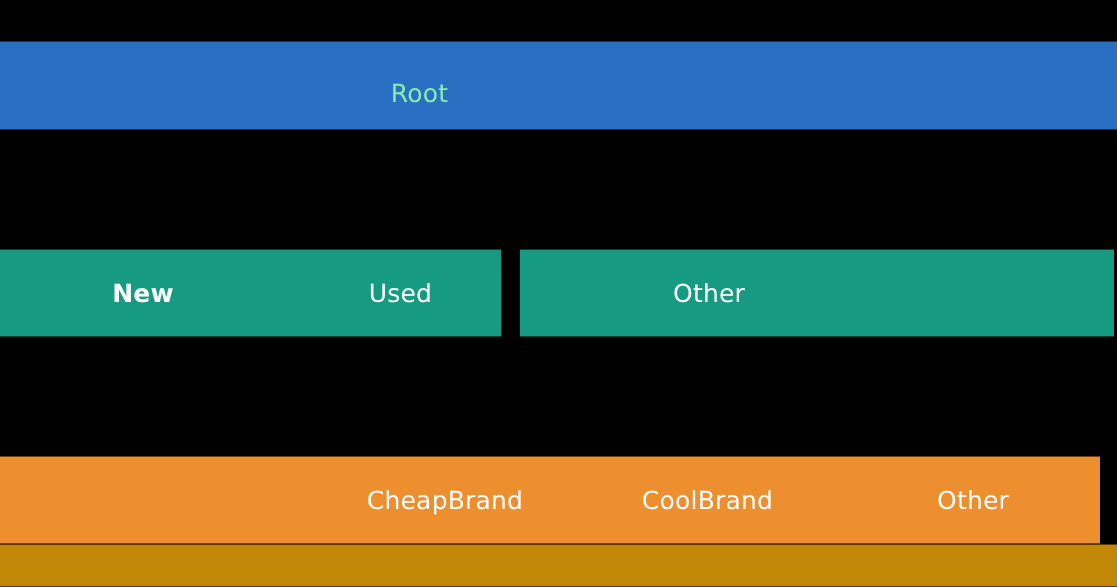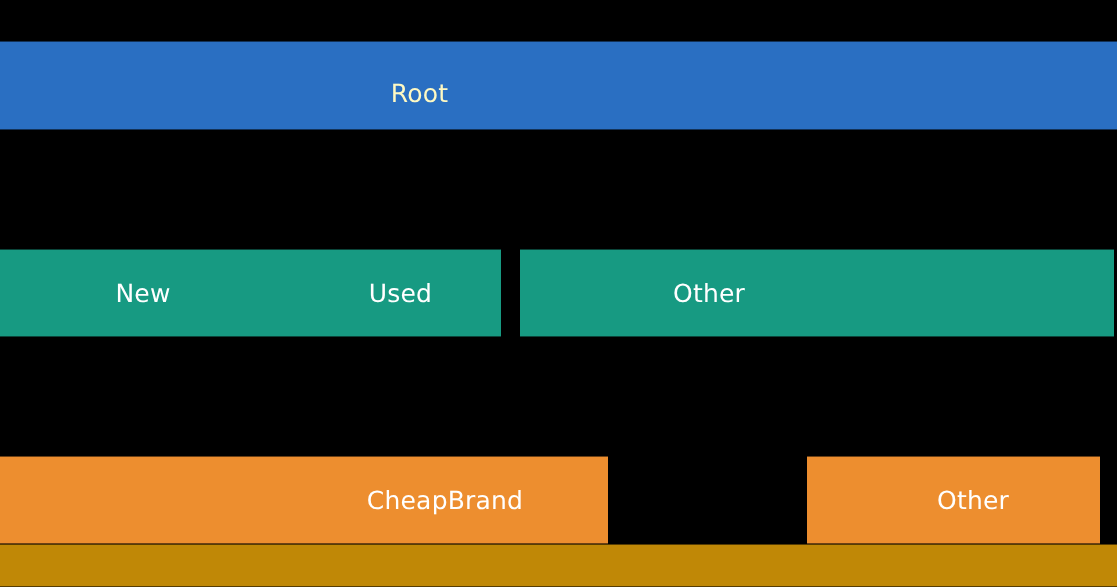--- a/index.html
+++ b/index.html
@@ -39,45 +39,48 @@
     text-rendering: geometricPrecision;
   }
 </style>
 </head>
 <body>
 
 <div id="stage" style="background: rgb(0, 0, 0); width: 1117px; height: 587px;">
     <div class="level" style="top: 41px; height: 89px;">
       <div class="seg blank" style="left: 0px; width: 319px; top: 0px; height: 89px; background: rgb(42, 111, 194);"></div>
       <div class="seg" style="left: 319px; width: 201px; top: 0px; height: 89px; background: rgb(42, 111, 194);">
-        <span class="seg-label" style="color: #fef9c3; margin-top: 15px;">Root</span>
+        <span class="seg-label" style="color: #86efac; margin-top: 15px;">Root</span>
       </div>
       <div class="seg blank" style="left: 520px; width: 597px; top: 0px; height: 89px; background: rgb(42, 111, 194);"></div>
     </div>
     <div class="level" style="top: 249px; height: 88px;">
       <div class="seg blank" style="left: 0px; width: 43px; top: 0px; height: 88px; background: rgb(23, 154, 130);"></div>
       <div class="seg" style="left: 43px; width: 200px; top: 0px; height: 88px; background: rgb(23, 154, 130);">
-        <span class="seg-label" style="color: rgb(255, 255, 255);">New</span>
+        <span class="seg-label" style="color: rgb(255, 255, 255); font-weight: bold;">New</span>
       </div>
       <div class="seg blank" style="left: 243px; width: 76px; top: 0px; height: 88px; background: rgb(23, 154, 130);"></div>
       <div class="seg" style="left: 300px; width: 201px; top: 0px; height: 88px; background: rgb(23, 154, 130);">
         <span class="seg-label" style="color: rgb(255, 255, 255);">Used</span>
       </div>
       <div class="seg blank" style="left: 520px; width: 88px; top: 0px; height: 88px; background: rgb(23, 154, 130);"></div>
       <div class="seg" style="left: 608px; width: 202px; top: 0px; height: 88px; background: rgb(23, 154, 130);">
         <span class="seg-label" style="color: rgb(255, 255, 255);">Other</span>
       </div>
       <div class="seg blank" style="left: 810px; width: 304px; top: 0px; height: 88px; background: rgb(23, 154, 130);"></div>
     </div>
     <div class="level" style="top: 456px; height: 76px;">
       <div class="seg blank" style="left: 0px; width: 344px; top: 0px; height: 88px; background: rgb(237, 142, 47);"></div>
       <div class="seg" style="left: 344px; width: 202px; top: 0px; height: 88px; background: rgb(237, 142, 47);">
         <span class="seg-label" style="color: rgb(255, 255, 255);">CheapBrand</span>
       </div>
       <div class="seg blank" style="left: 546px; width: 62px; top: 0px; height: 88px; background: rgb(237, 142, 47);"></div>
+      <div class="seg" style="left: 608px; width: 199px; top: 0px; height: 88px; background: rgb(237, 142, 47);">
+        <span class="seg-label" style="color: rgb(255, 255, 255);">CoolBrand</span>
+      </div>
       <div class="seg blank" style="left: 807px; width: 65px; top: 0px; height: 88px; background: rgb(237, 142, 47);"></div>
       <div class="seg" style="left: 872px; width: 202px; top: 0px; height: 88px; background: rgb(237, 142, 47);">
         <span class="seg-label" style="color: rgb(255, 255, 255);">Other</span>
       </div>
       <div class="seg blank" style="left: 1074px; width: 26px; top: 0px; height: 88px; background: rgb(237, 142, 47);"></div>
     </div>
     <div class="level" style="top: 544px; height: 43px;">
       <div class="seg blank" style="left: 0px; width: 1117px; top: 0px; height: 43px; background: rgb(192, 136, 6);"></div>
     </div>
   </div>

